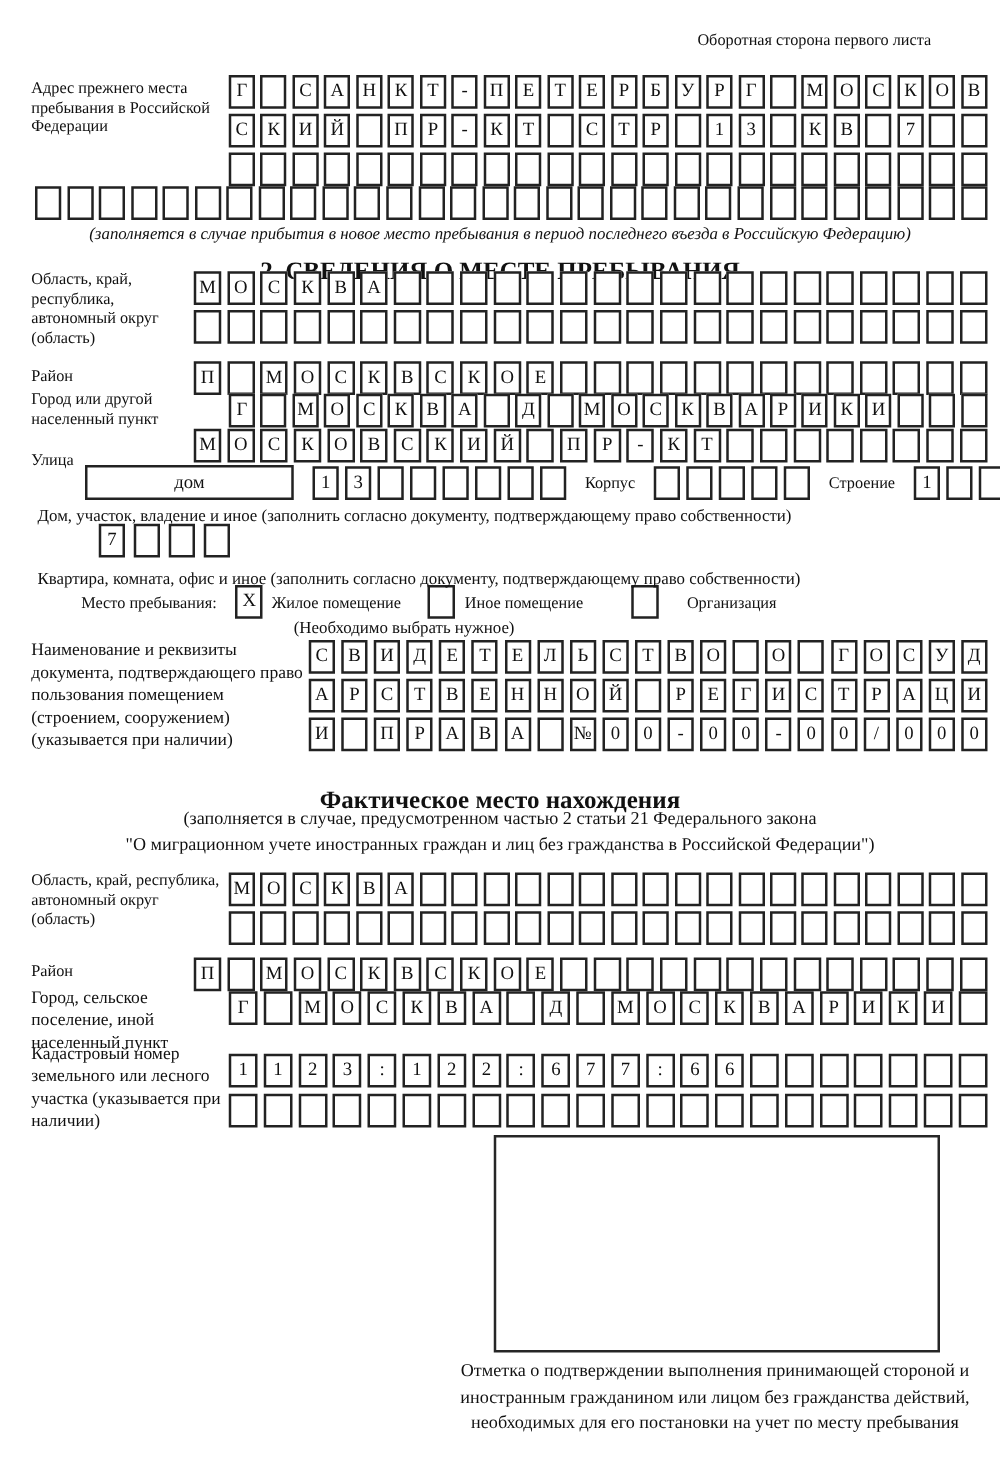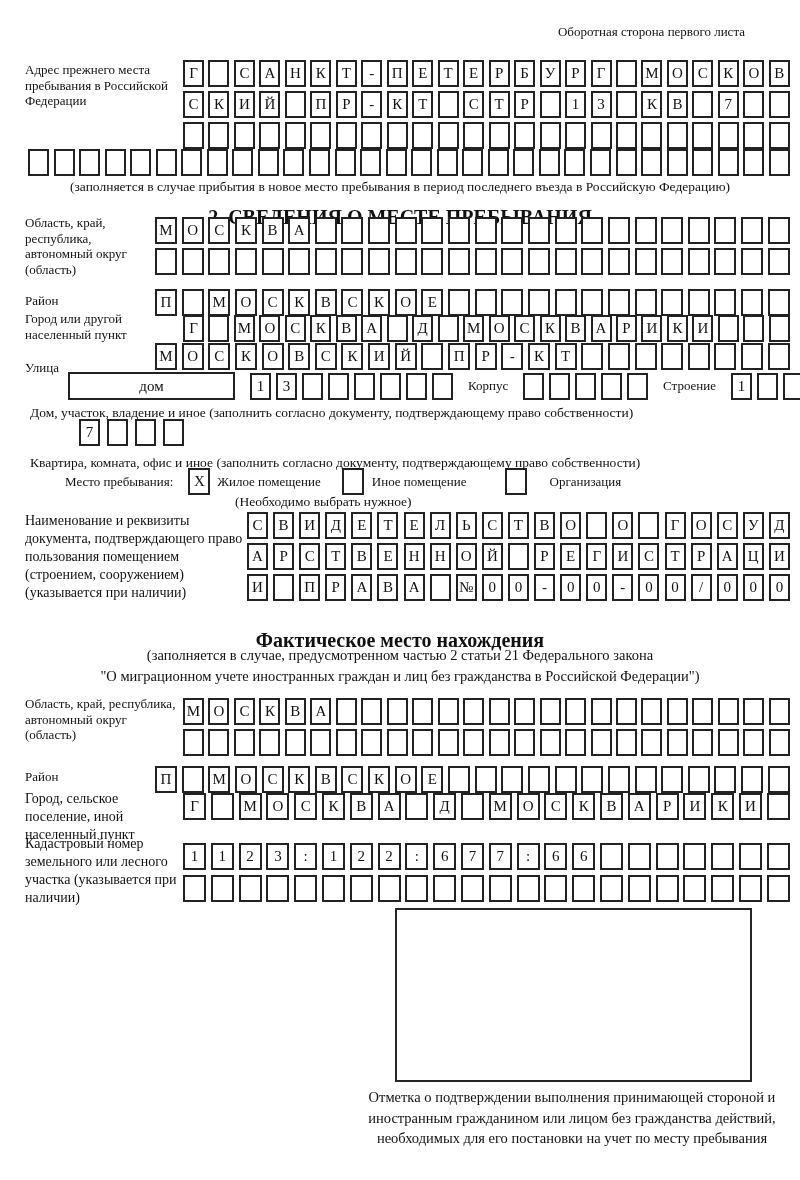--- a/index.html
+++ b/index.html
@@ -23,21 +23,21 @@
            justify-content:center;font-size:15px;background:#fff;flex:none;}
   .checkbox{width:22px;height:27px;border:2px solid #222;box-sizing:border-box;flex:none;
             display:flex;align-items:center;justify-content:center;font-size:15px;background:#fff;}
   
   #hdr{left:0;top:24px;width:745px;text-align:right;}
   #s1lbl{left:25px;top:62px;width:150px;}
   #r-prev1{left:183px;top:60px;width:607px;}
   #r-prev2{left:183px;top:91px;width:607px;}
   #r-prev3{left:183px;top:122px;width:607px;}
   #r-full{left:28px;top:149px;width:762px;}
-  #cap1{left:0;top:178px;width:800px;}
+  #cap1{left:0;top:178px;width:800px;font-style:italic;}
   #title2{left:0;top:194px;width:800px;}
   #obl1lbl{left:25px;top:215px;width:128px;}
   #r-obl1a{left:155px;top:217px;width:635px;}
   #r-obl1b{left:155px;top:248px;width:635px;}
   #raion1lbl{left:25px;top:293px;width:128px;}
   #r-raion1{left:155px;top:289px;width:635px;}
   #gorod1lbl{left:25px;top:311px;width:152px;}
   #r-gorod1{left:183px;top:315px;width:607px;}
   #ulitsa1lbl{left:25px;top:360px;width:128px;}
   #r-ulitsa1{left:155px;top:343px;width:635px;}

